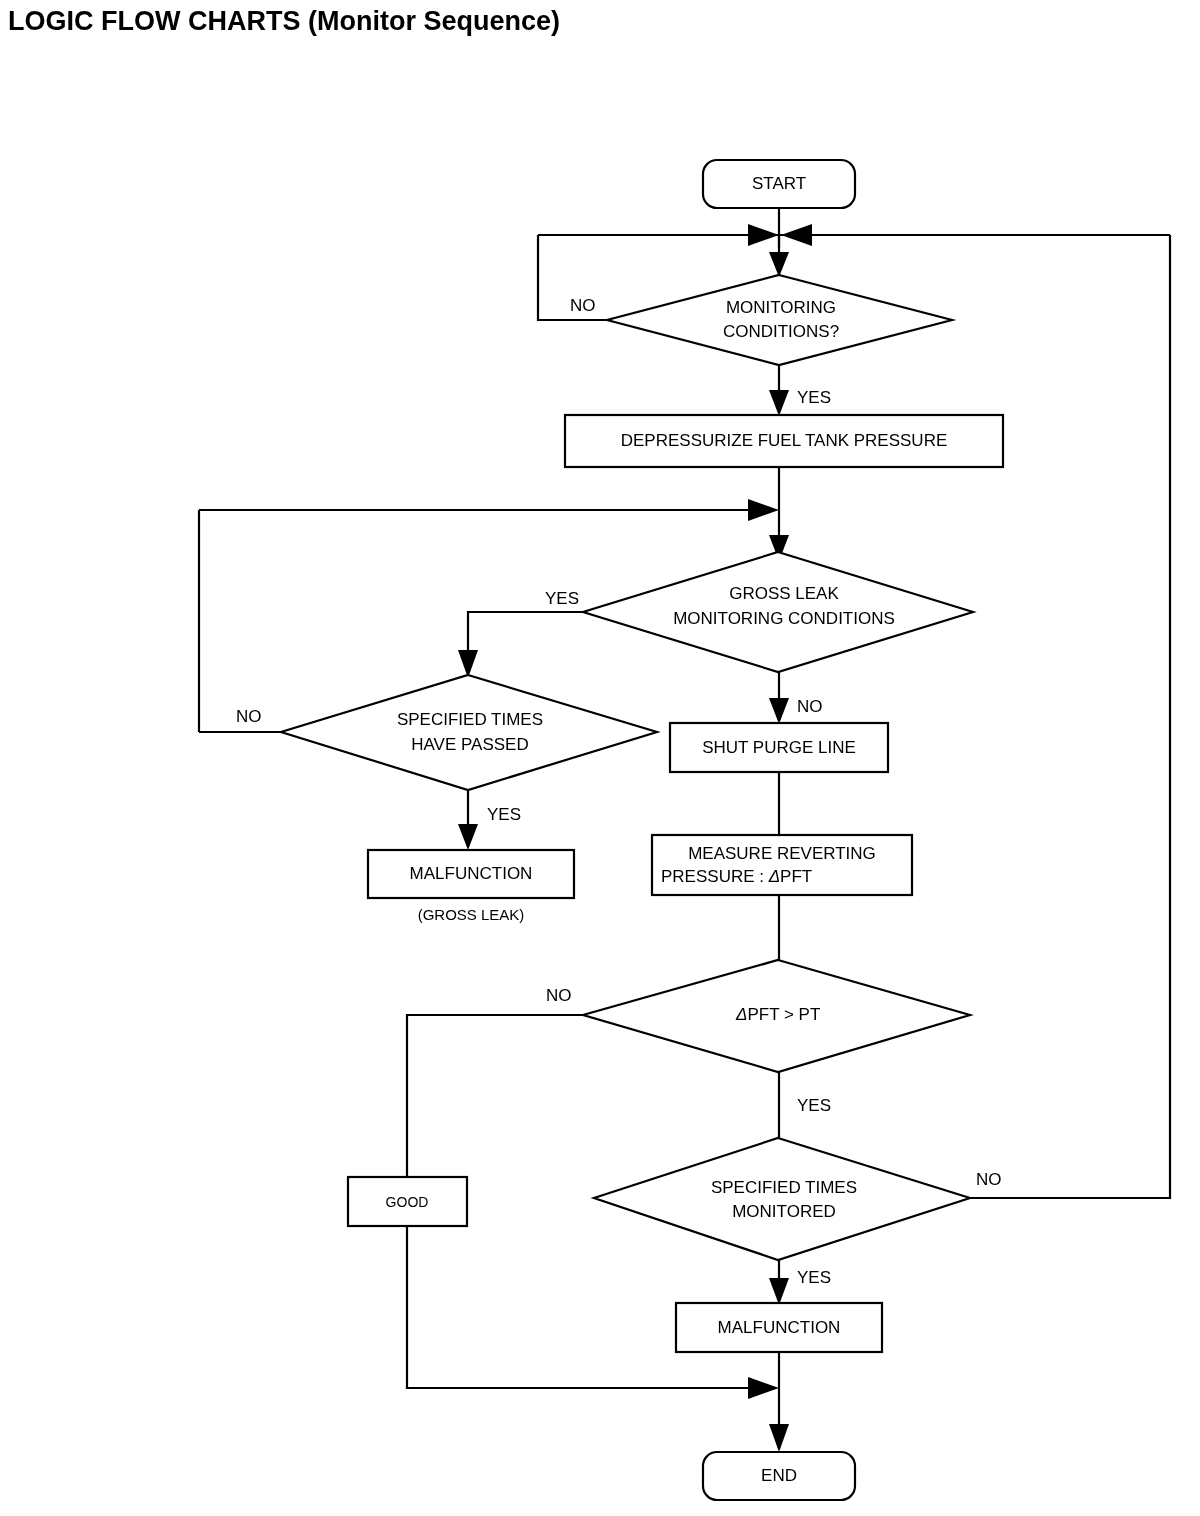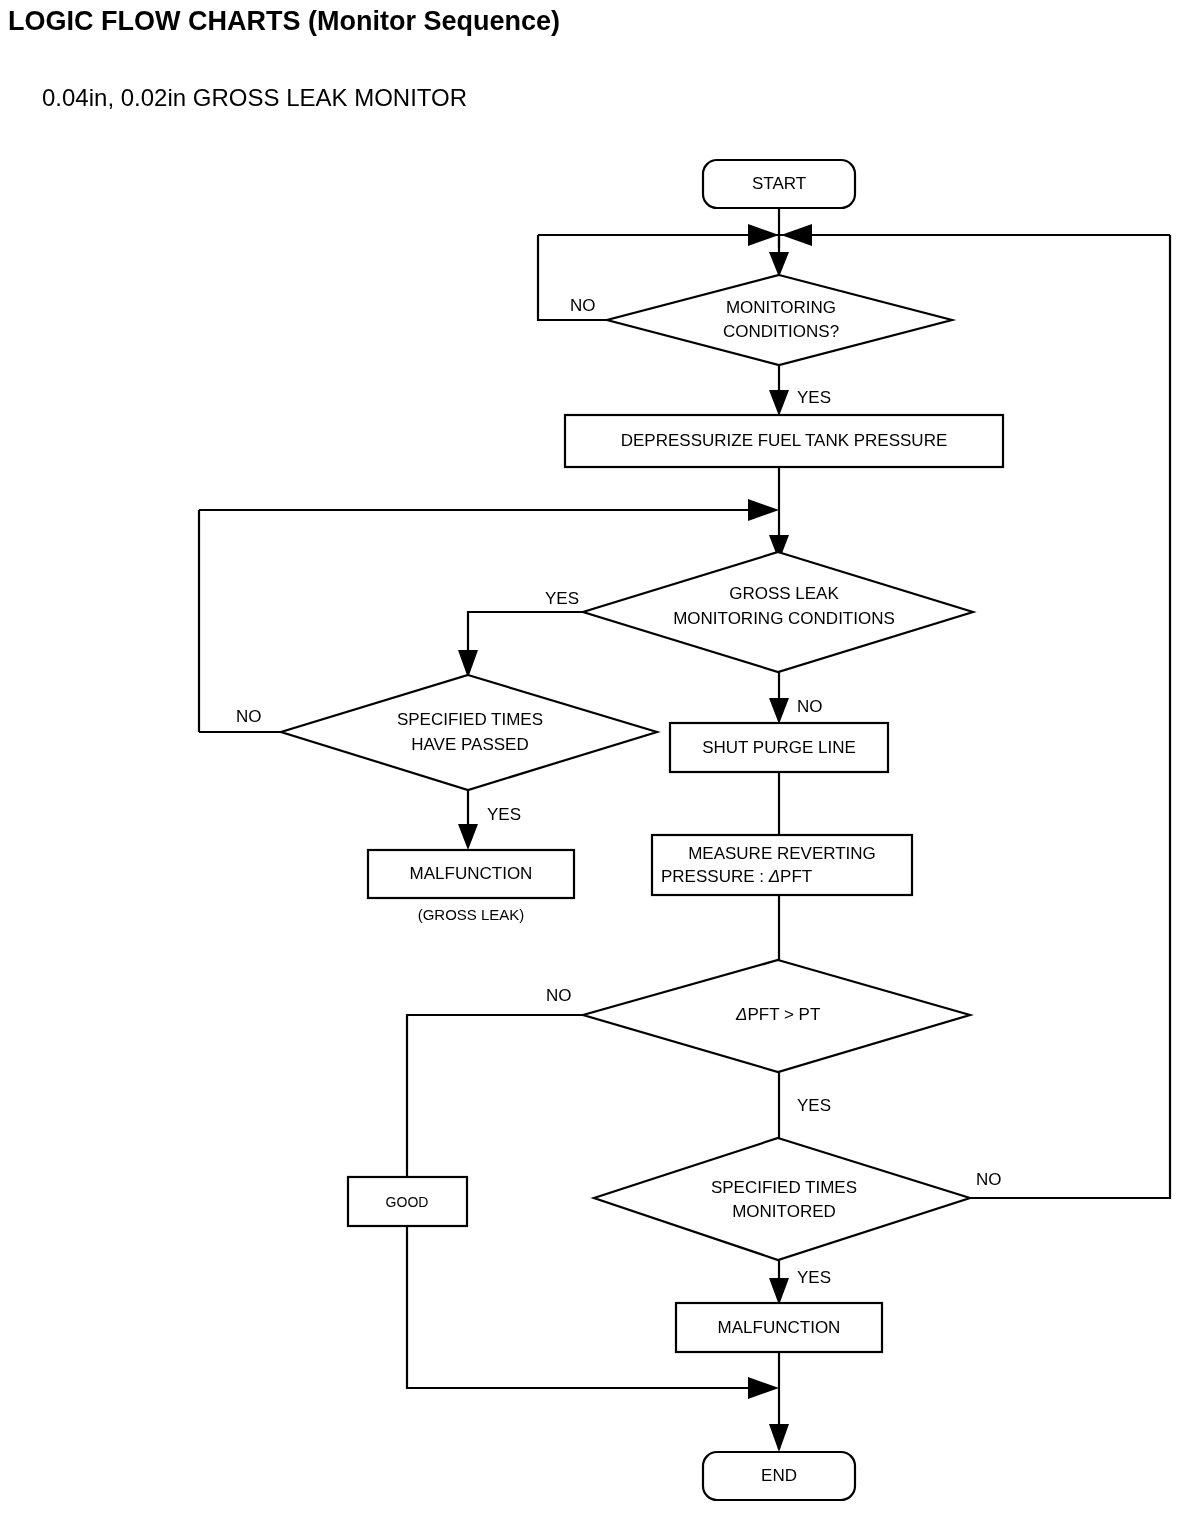--- a/index.html
+++ b/index.html
@@ -86,21 +86,20 @@
   .delta {
     font-style: italic;
   }
 </style>
 </head>
 <body>
 
 <div id="page-root">
 
   <div class="title-main">LOGIC FLOW CHARTS (Monitor Sequence)</div>
-  <div class="title-sub">0.04in, 0.02in GROSS LEAK MONITOR</div>
 
   <svg id="flow-svg" width="1200" height="1516" viewBox="0 0 1200 1516">
 
     <g>
 
       <line class="conn" x1="779" y1="208" x2="779" y2="248"></line>
 
       <line class="conn" x1="538" y1="235" x2="1170" y2="235"></line>
 
       <polygon class="arrowhead" points="748,224 779,235 748,246"></polygon>

